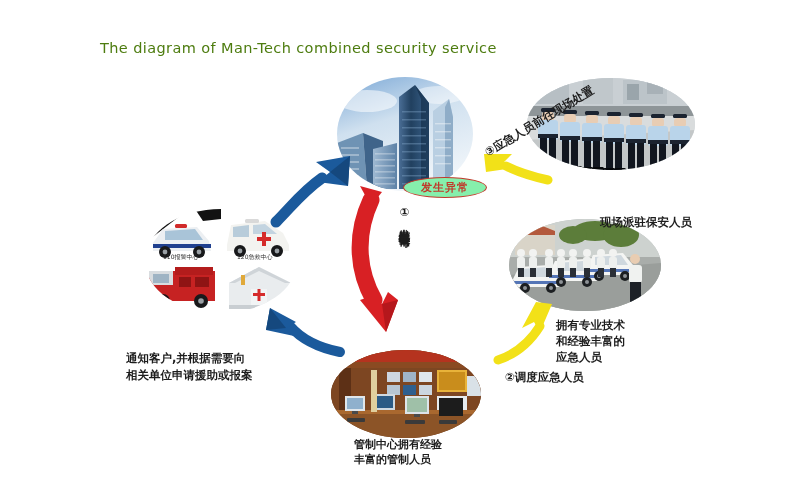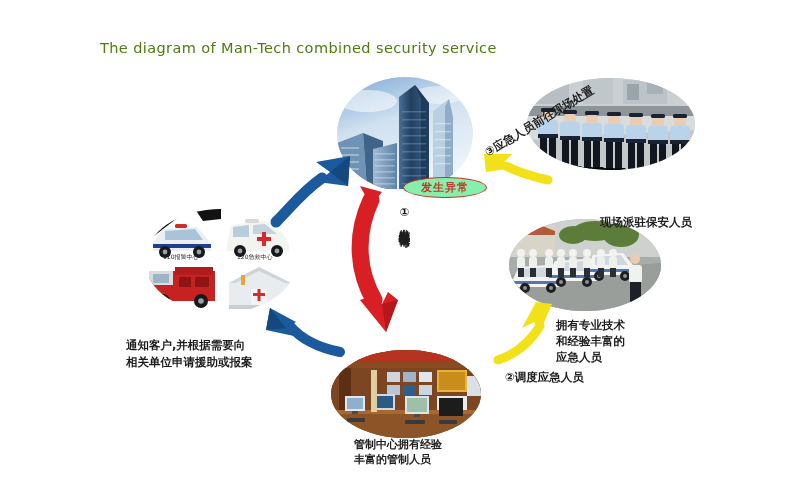--- a/index.html
+++ b/index.html
@@ -28,21 +28,21 @@
   
   .txt{position:absolute;color:#1d1d1d;font-weight:bold;line-height:1.45;
        font-family:"DejaVu Sans","Liberation Sans",sans-serif;white-space:pre-line;}
 
   .sys-head{left:175px;top:90px;font-size:12.5px;}
   .sys-list{left:175px;top:108px;font-size:12.5px;line-height:1.62;}
 
   .cap-guards{left:600px;top:170px;font-size:11.5px;margin-top:44px;}
   .cap-resp{left:556px;top:317px;font-size:11.5px;line-height:1.4;}
   .cap-ctrl{left:354px;top:437px;font-size:11px;line-height:1.4;}
-  .cap-notify{left:126px;top:337px;font-size:11.5px;line-height:1.45;}
+  .cap-notify{left:126px;top:350px;font-size:11.5px;line-height:1.45;}
 
   .lbl-dispatch{left:505px;top:369px;font-size:11.5px;text-align:center;}
 
   
   .lbl-vertical{
     position:absolute;left:398px;top:205px;
     font-size:11.5px;font-weight:bold;color:#1d1d1d;
     writing-mode:vertical-rl;text-orientation:upright;
     letter-spacing:1px;line-height:1;
     font-family:"DejaVu Sans","Liberation Sans",sans-serif;

